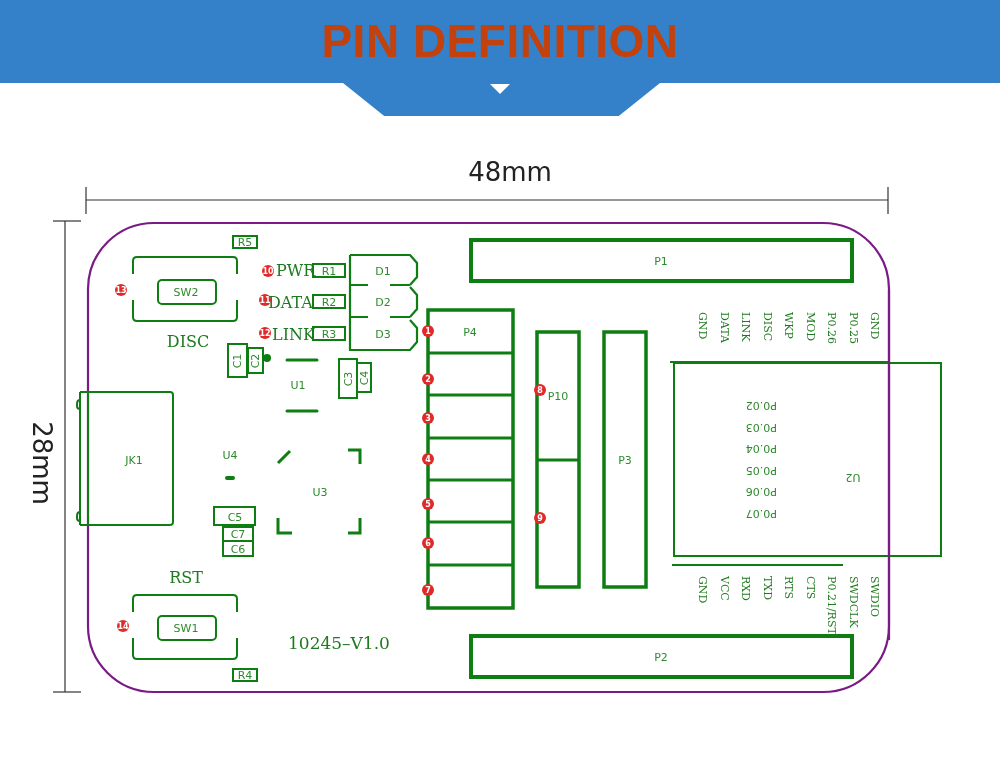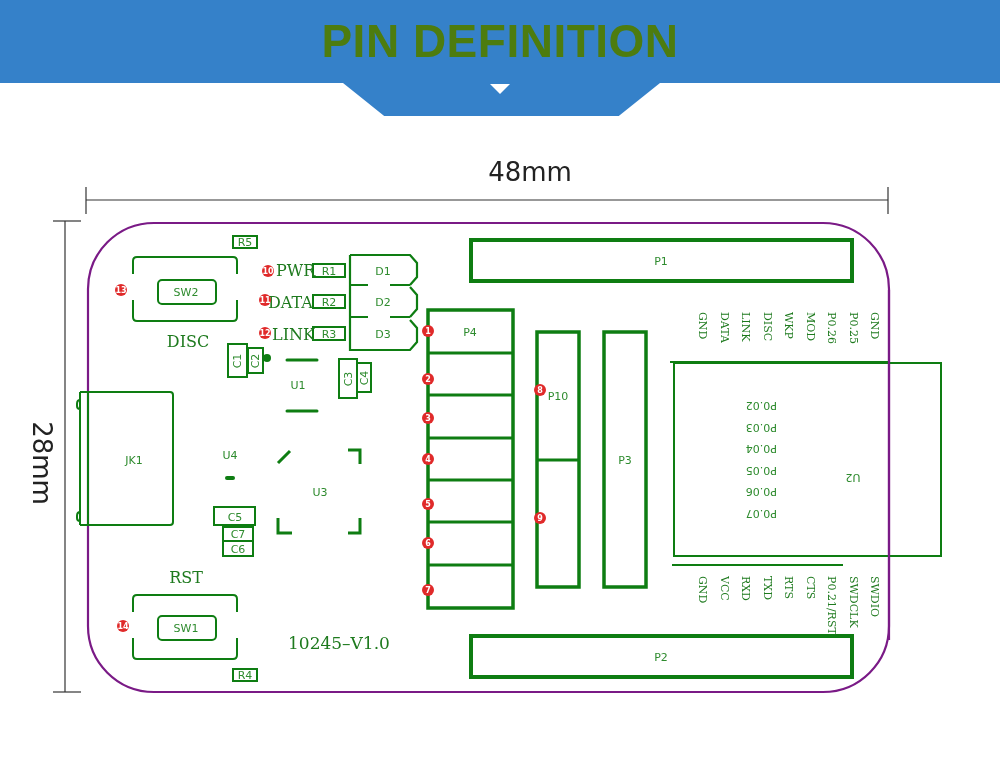--- a/index.html
+++ b/index.html
@@ -1,26 +1,26 @@
 <!DOCTYPE html>
 <html><head>
 <meta charset="utf-8">
 <style>
   html, body { margin:0; padding:0; background:#ffffff; }
   body { width:1000px; height:768px; position:relative; overflow:hidden; font-family:"DejaVu Sans", sans-serif; }
   .banner { position:absolute; left:0; top:0; width:1000px; height:83px; background:#3581c9; }
   .banner-tab { position:absolute; left:343px; top:83px; width:317px; height:33px; background:#3581c9;
     clip-path:polygon(0 0,100% 0,87% 100%,13% 100%); }
-  .banner-title { position:absolute; left:0; top:14px; width:1000px; text-align:center; color:#4d7c0f;
+  .banner-title { position:absolute; left:0; top:14px; width:1000px; text-align:center; color:#c2410c;
     font-family:"Liberation Sans", sans-serif; font-weight:bold; font-size:46px; letter-spacing:0.5px; }
   .banner-arrow { position:absolute; left:490px; top:84px; width:0; height:0;
     border-left:10px solid transparent; border-right:10px solid transparent; border-top:10px solid #fff; }
   svg#board { position:absolute; left:0; top:0; }
   .dim-label { position:absolute; font-family:"DejaVu Sans", sans-serif; font-size:26px; color:#222; }
-  #dim-w { left:460px; top:157px; width:140px; text-align:center; }
+  #dim-w { left:440px; top:157px; width:140px; text-align:center; }
   #dim-h { left:-28px; top:448px; width:140px; text-align:center; transform:rotate(90deg); }
   .pcb-text { fill:#2e8b2e; font-family:"DejaVu Sans", sans-serif; font-size:11px; }
   .serif-text { fill:#1e7a1e; font-family:"DejaVu Serif", serif; font-size:16px; }
   .pin-text { fill:#1e7a1e; font-family:"DejaVu Serif", serif; font-size:11px; }
   .marker circle { fill:#e02a2a; }
   .marker text { fill:#fff; font-family:"DejaVu Sans", sans-serif; font-size:8px; font-weight:bold; }
 </style>
 </head>
 <body>
 

